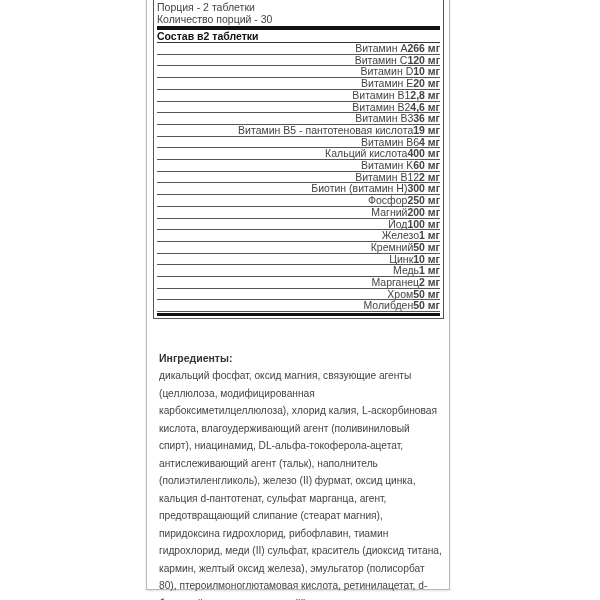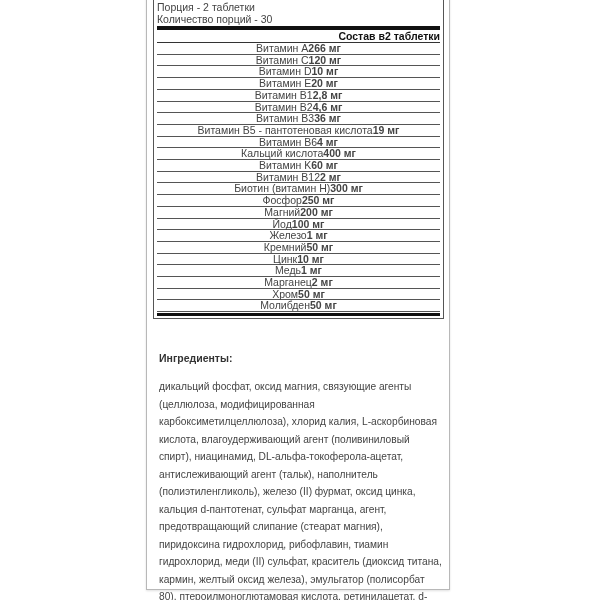--- a/index.html
+++ b/index.html
@@ -45,31 +45,31 @@
     white-space: nowrap;
   }
   .serving-line.first { padding-top: 6px; }
   .thick-rule {
     height: 4px;
     background: #111;
     margin-top: 1px;
   }
   .header-row {
     display: flex;
-    justify-content: flex-end;
+    justify-content: flex-start;
     font-size: 10.5px;
     font-weight: bold;
     color: #111;
     line-height: 11px;
     border-bottom: 1px solid #333;
     padding-top: 1px;
   }
   .nutrient-row {
     display: flex;
-    justify-content: center;
+    justify-content: flex-end;
     font-size: 10.5px;
     line-height: 10.7px;
     color: #444;
     border-bottom: 1px solid #555;
     white-space: nowrap;
   }
   .nutrient-row .amt { text-align: right; font-weight: bold; }
   .bottom-rule {
     height: 3px;
     background: #111;
@@ -79,21 +79,21 @@
     position: absolute;
     left: 12px;
     top: 355px;
     width: 285px;
   }
   .ingredients-title {
     font-size: 10.5px;
     font-weight: bold;
     color: #333;
     line-height: 14px;
-    margin-bottom: 13px;
+    margin-bottom: 2px;
   }
   .ingredients-text {
     font-size: 10.2px;
     line-height: 17.5px;
     color: #444;
   }
 </style>
 </head>
 <body>
 

